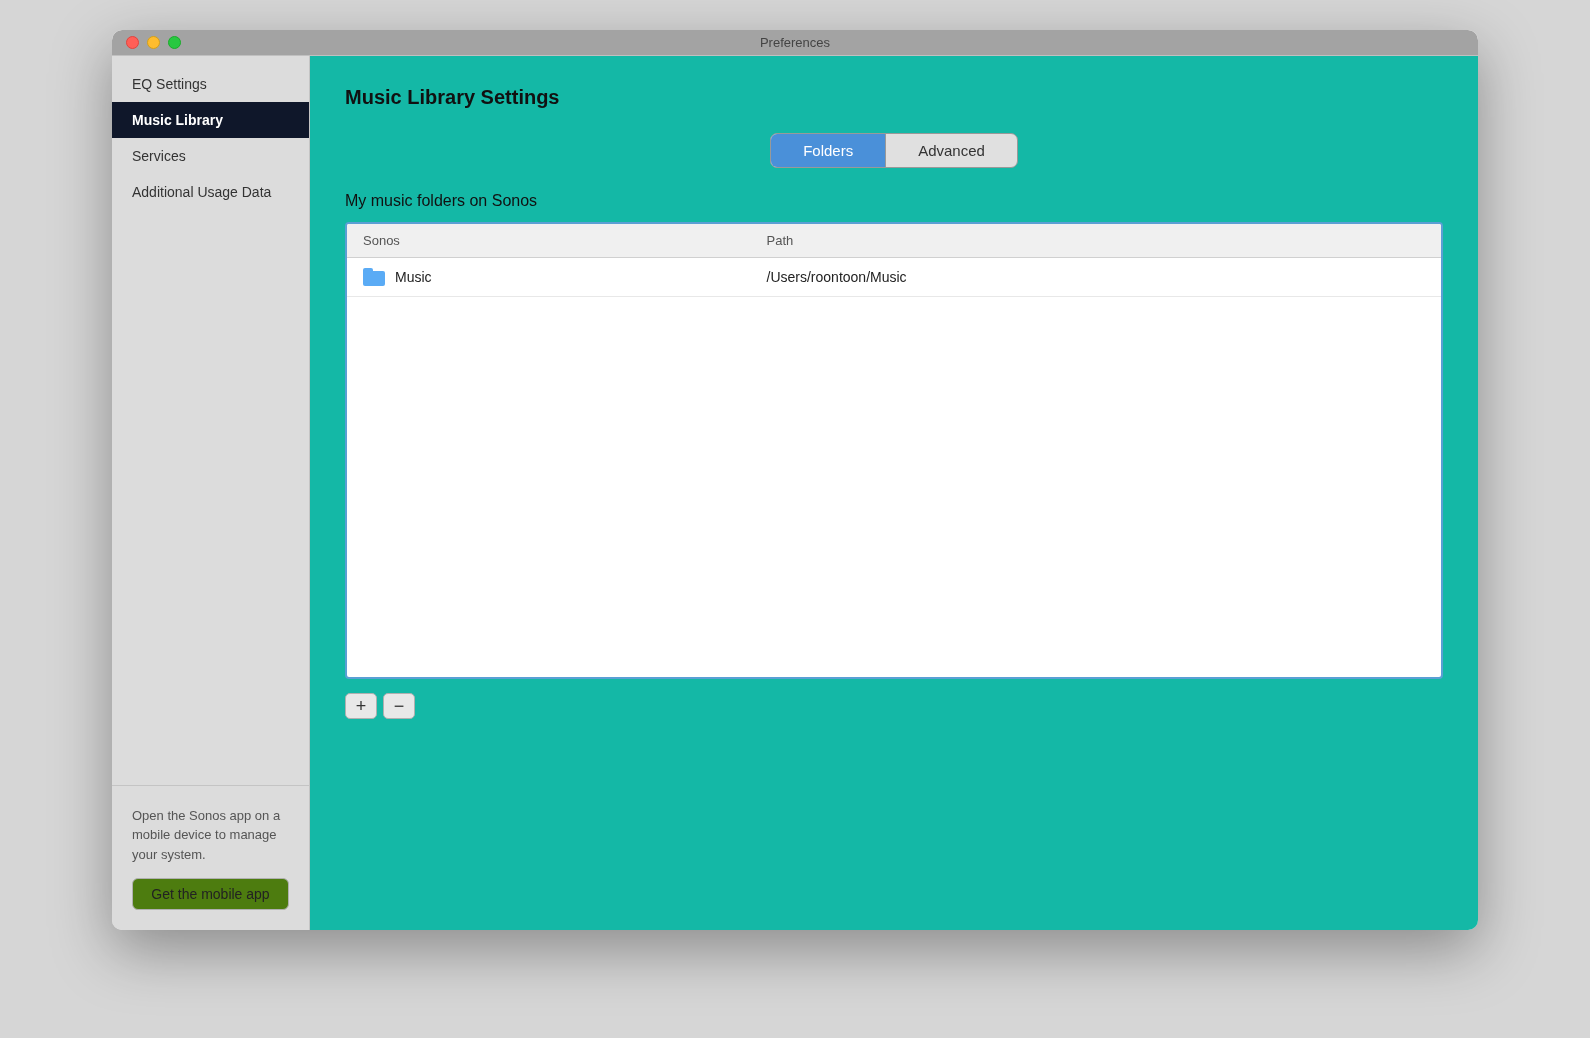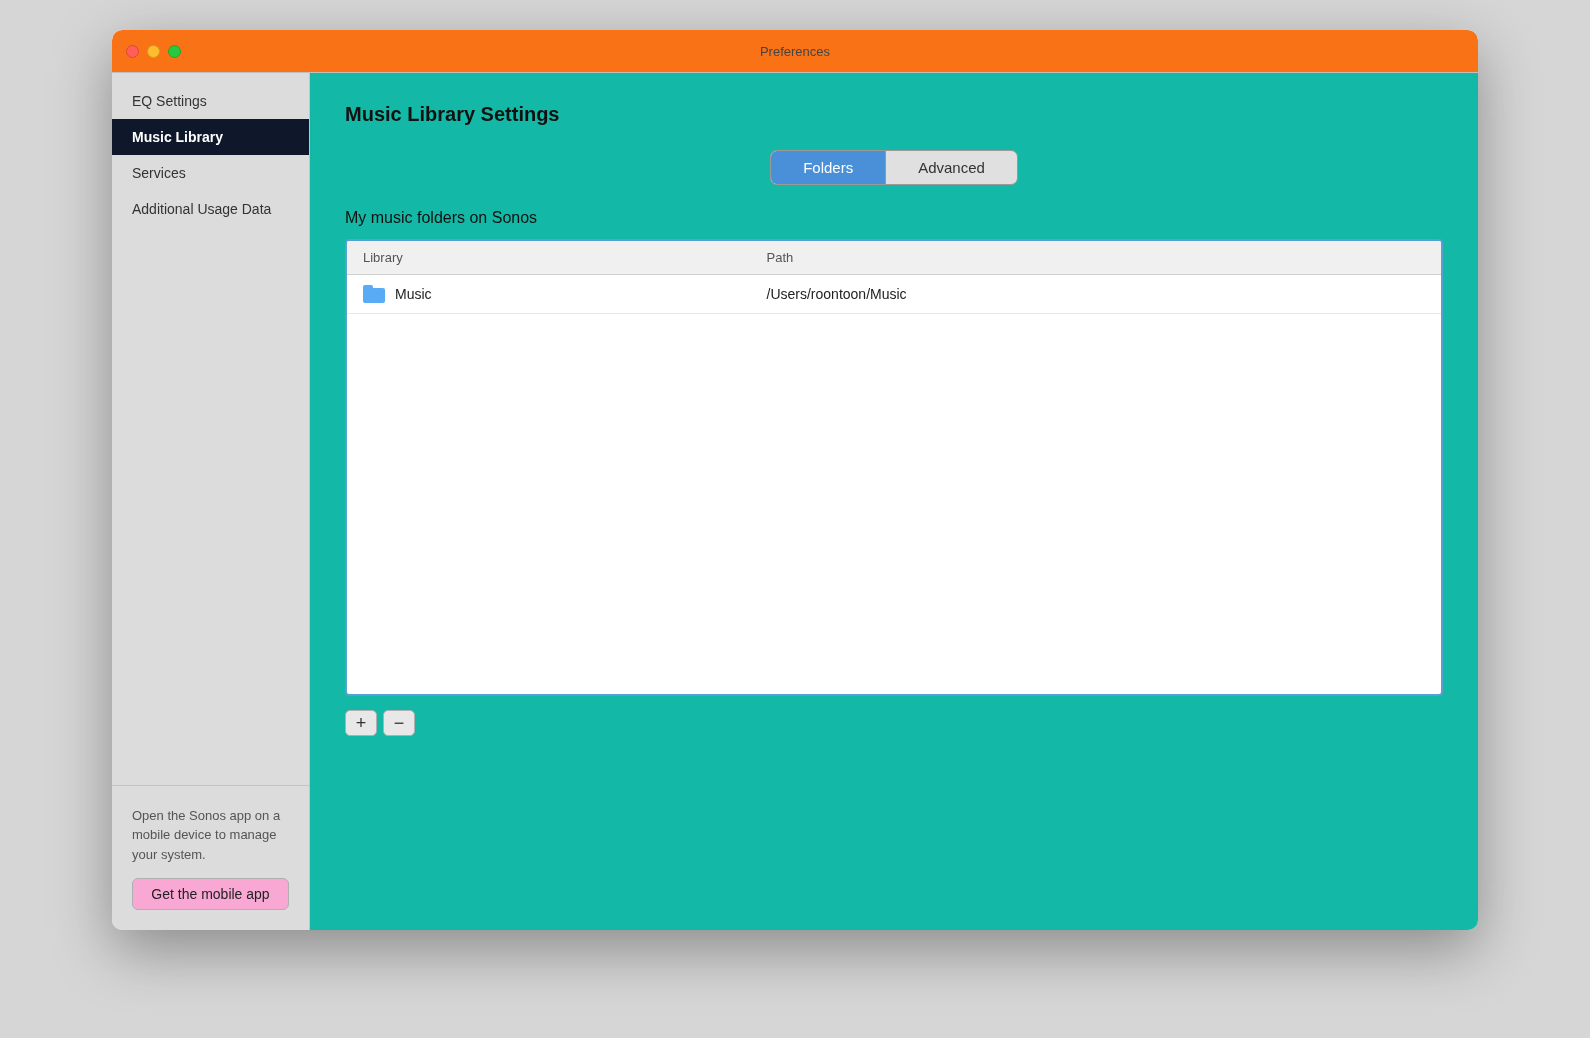--- a/index.html
+++ b/index.html
@@ -25,22 +25,22 @@
       background: #ececec;
       border-radius: 10px;
       box-shadow: 0 20px 60px rgba(0,0,0,0.35);
       display: flex;
       flex-direction: column;
       overflow: hidden;
     }
 
     
     .titlebar {
-      height: 43px;
-      background: #f97316;
+      height: 26px;
+      background: #a3a3a3;
       border-bottom: 1px solid #c0c0c0;
       display: flex;
       align-items: center;
       padding: 0 14px;
       position: relative;
       border-radius: 10px 10px 0 0;
       flex-shrink: 0;
     }
 
     .traffic-lights {
@@ -125,21 +125,21 @@
       font-size: 13px;
       color: #555;
       line-height: 1.5;
       margin-bottom: 14px;
     }
 
     .mobile-app-button {
       display: block;
       width: 100%;
       padding: 7px 12px;
-      background: #f9a8d4;
+      background: #4d7c0f;
       border: 1px solid #b0b0b0;
       border-radius: 6px;
       font-size: 14px;
       color: #222;
       text-align: center;
       cursor: pointer;
     }
 
     
     .main-panel {
@@ -349,21 +349,21 @@
           <button class="tab-btn">Advanced</button>
         </div>
       </div>
 
       <h2 class="folders-header">My music folders on Sonos</h2>
 
       <div class="folders-table-wrapper">
         <table class="folders-table">
           <thead>
             <tr>
-              <th>Library</th>
+              <th>Sonos</th>
               <th>Path</th>
             </tr>
           </thead>
           <tbody>
             <tr class="table-row">
               <td>
                 <div class="folder-cell">
                   <div class="folder-icon"></div>
                   <span>Music</span>
                 </div>

